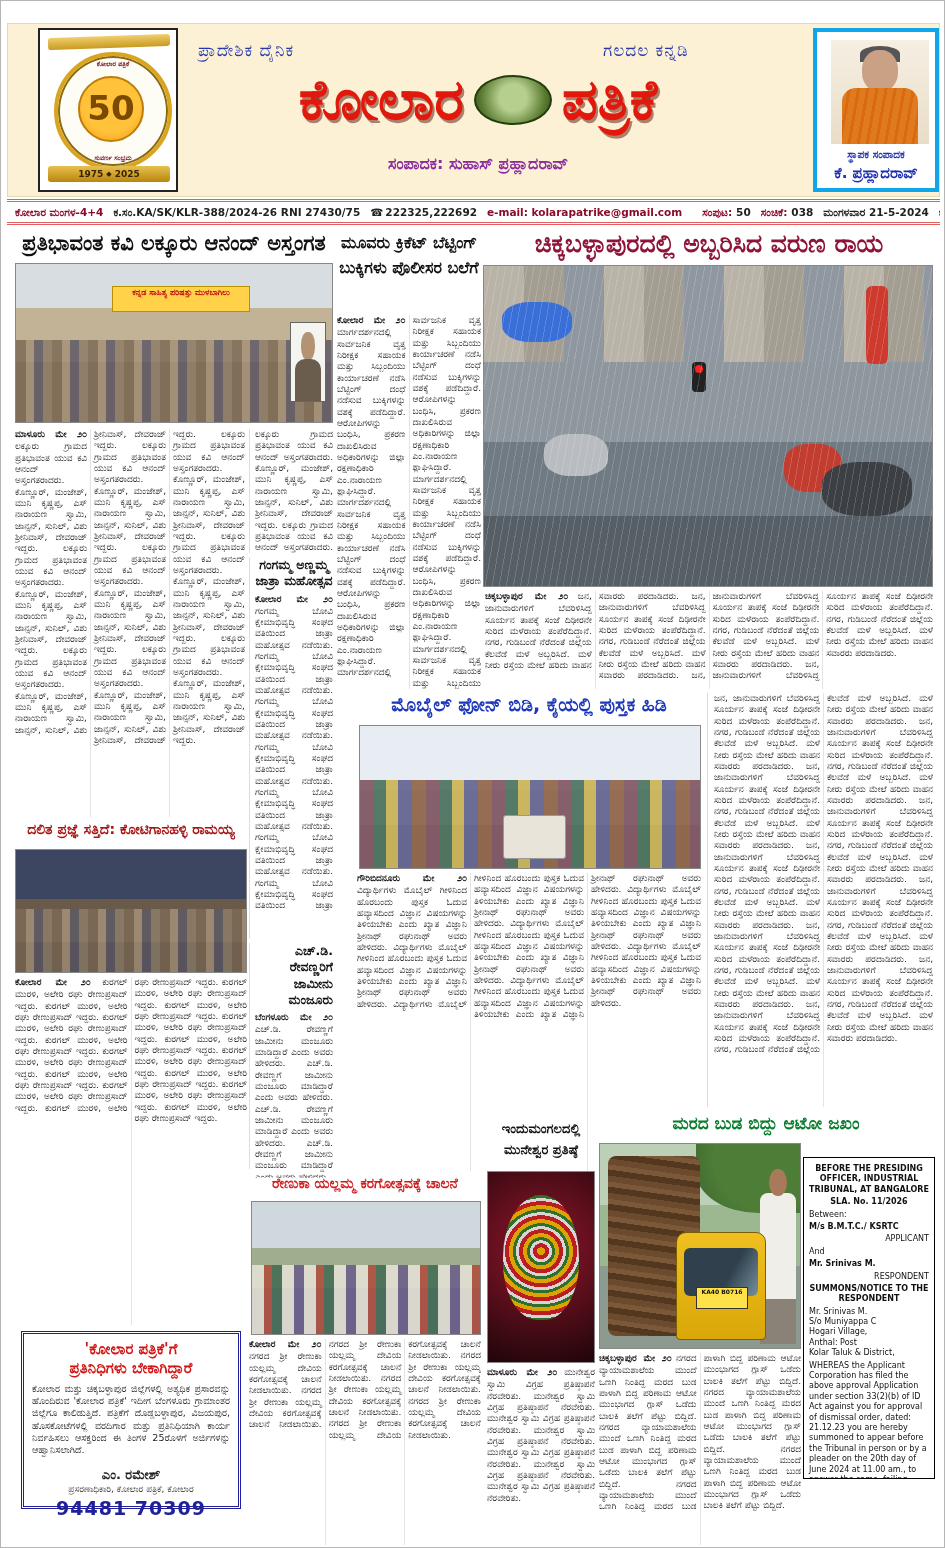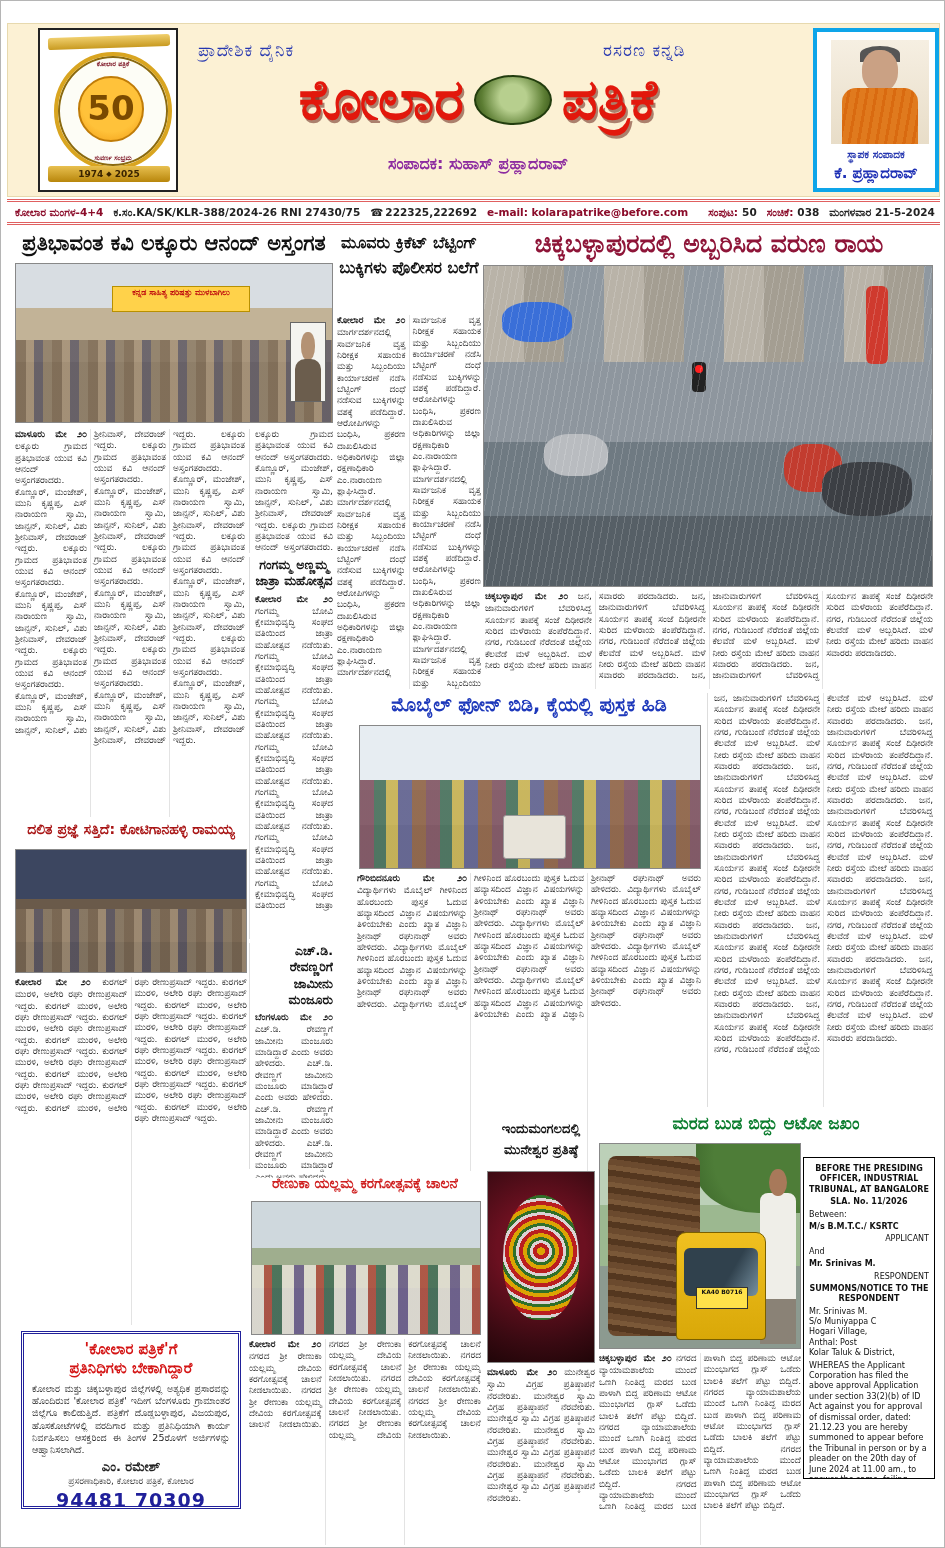--- a/index.html
+++ b/index.html
@@ -90,74 +90,74 @@
   .c-maroon{color:#8e1538;}
   .c-blue{color:#1d38bb;}
   .c-green{color:#0b7d2e;}
   .c-red{color:#cf1f1f;}
   .c-dred{color:#a81414;}
 
   
   #adbox{border:3px double #20209a;background:#fff;padding:6px 8px;text-align:center;}
   #adbox .t{color:#d41414;font-weight:bold;font-size:15px;line-height:1.25;}
   #adbox .b{font-size:9.5px;text-align:justify;margin-top:5px;color:#222;line-height:1.3;height:76px;overflow:hidden;}
-  #adbox .sig{font-weight:bold;font-size:13px;margin-top:0;color:#222;}
+  #adbox .sig{font-weight:bold;font-size:13px;margin-top:8px;color:#222;}
   #adbox .des{font-size:9px;color:#333;margin-top:1px;}
   #adbox .tel{font-weight:bold;font-size:19px;color:#20209a;letter-spacing:1px;margin-top:2px;}
 
   
   #notice{border:1.5px solid #000;background:#fff;padding:4px 5px;font-size:8px;line-height:1.3;color:#111;overflow:hidden;}
   #notice .c{text-align:center;font-weight:bold;}
   #notice .r{text-align:right;}
   #notice .pre{white-space:pre-line;}
   #notice p{margin:2px 0;}
 </style>
 </head>
 <body>
 
 <div id="page">
 
   <header id="header" class="abs">
     <div class="abs tagline" style="left:190px;top:16px;">ಪ್ರಾದೇಶಿಕ ದೈನಿಕ</div>
-    <div class="abs tagline" style="left:595px;top:16px;">ರಸರಣ ಕನ್ನಡಿ</div>
+    <div class="abs tagline" style="left:595px;top:16px;">ಗಲದಲ ಕನ್ನಡಿ</div>
 
     <div class="abs" id="masthead-title" style="left:150px;top:48px;width:640px;">
       <span>ಕೋಲಾರ</span><span class="m-emblem"></span><span>ಪತ್ರಿಕೆ</span>
     </div>
     <div class="abs" id="editor-line" style="left:150px;top:130px;width:640px;">ಸಂಪಾದಕ: ಸುಹಾಸ್ ಪ್ರಹ್ಲಾದರಾವ್</div>
 
     <div class="abs" id="logo-box">
       <div class="logo-ribbon top"></div>
       <div class="logo-circle">
         <div class="logo-ring-txt" style="top:4px;">ಕೋಲಾರ ಪತ್ರಿಕೆ</div>
         <div class="logo-inner">50</div>
         <div class="logo-ring-txt" style="bottom:4px;">ಸುವರ್ಣ ಸಂಭ್ರಮ</div>
       </div>
       <div class="logo-ribbon" style="bottom:8px;">
-        <span>1974</span><span class="yr-sep"></span><span>2025</span>
+        <span>1975</span><span class="yr-sep"></span><span>2025</span>
       </div>
     </div>
 
     <div class="abs" id="founder-box">
       <div class="f-photo">
         <div class="f-hair"></div>
         <div class="f-head"></div>
         <div class="f-body"></div>
       </div>
       <div class="f-label">ಸ್ಥಾಪಕ ಸಂಪಾದಕ</div>
       <div class="f-name">ಕೆ. ಪ್ರಹ್ಲಾದರಾವ್</div>
     </div>
   </header>
 
   <div id="infobar" class="abs">
     <span>ಕೋಲಾರ ಮಂಗಳ-4+4</span>
     <span class="dark">ಕ.ಸಂ.KA/SK/KLR-388/2024-26 RNI 27430/75</span>
     <span class="dark">☎</span>
     <span class="dark" style="margin-left:-8px;">222325,222692</span>
-    <span>e-mail: kolarapatrike@before.com</span>
+    <span>e-mail: kolarapatrike@gmail.com</span>
     <span class="sp"></span>
     <span>ಸಂಪುಟ:</span>
     <span class="dark" style="margin-left:-6px;">50</span>
     <span>ಸಂಚಿಕೆ:</span>
     <span class="dark" style="margin-left:-6px;">038</span>
     <span class="dark">ಮಂಗಳವಾರ 21-5-2024</span>
     <span>ಬೆಲೆ:</span>
 
   </div>
 

